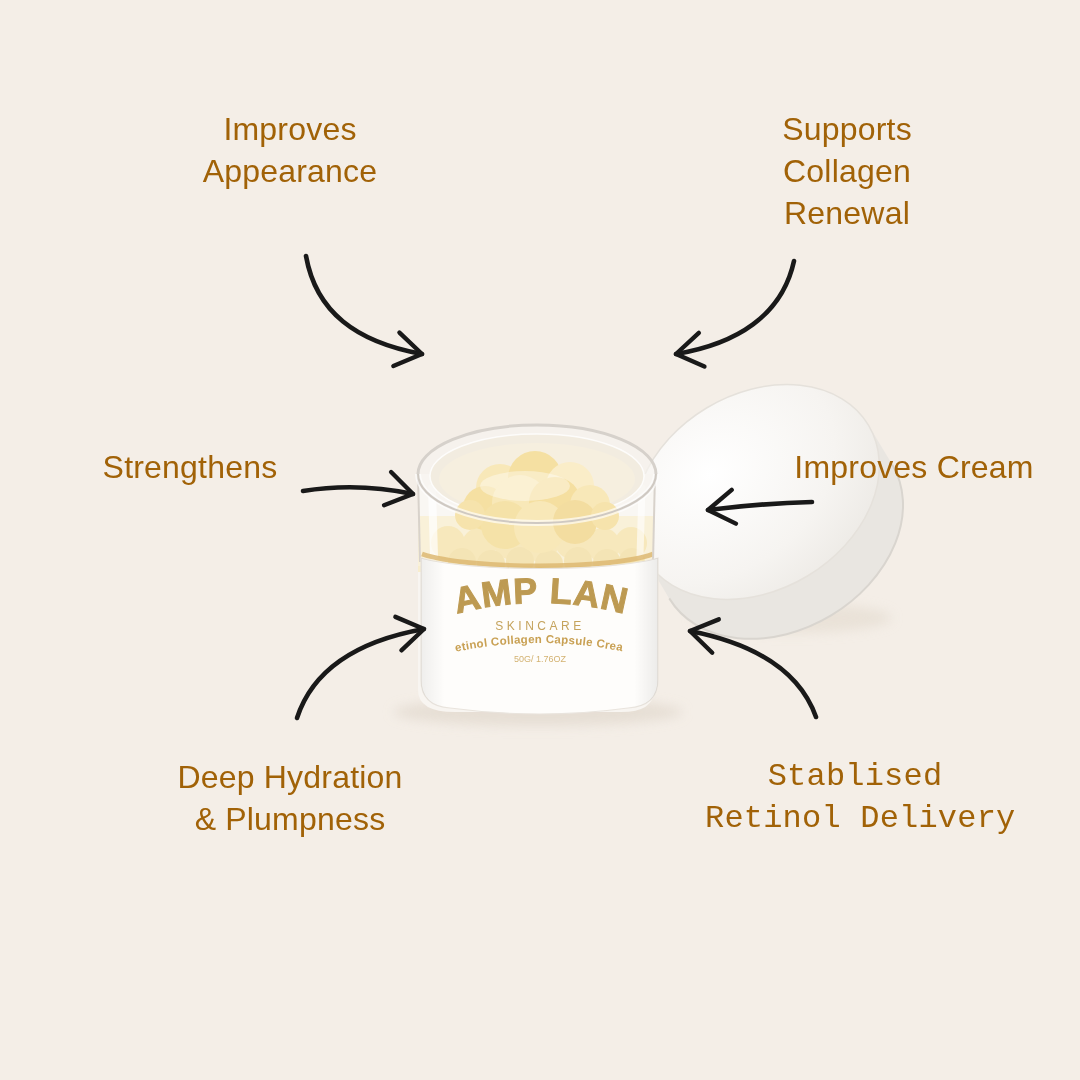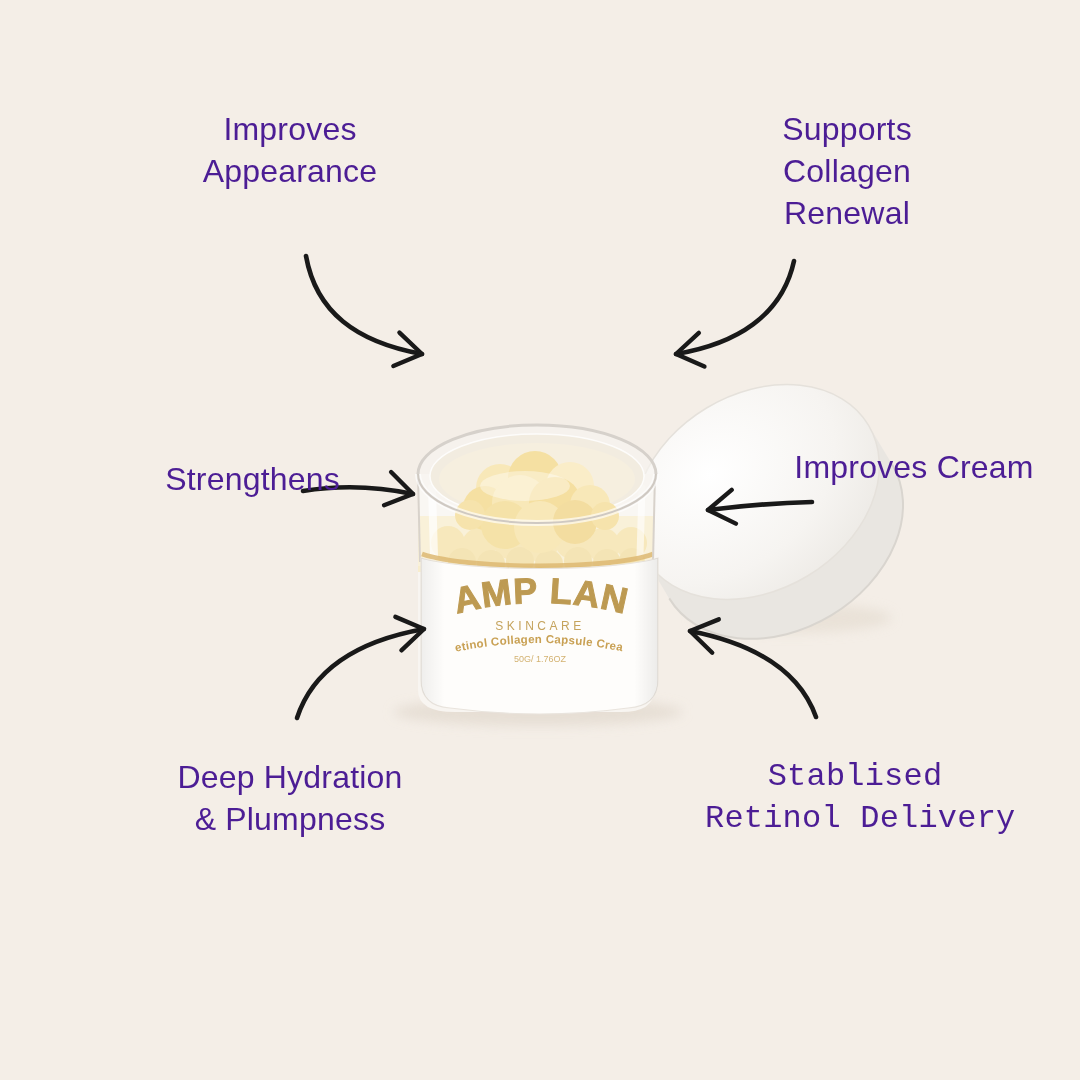--- a/index.html
+++ b/index.html
@@ -8,30 +8,30 @@
     width:1080px;height:1080px;
     background:#f4eee7;
     overflow:hidden;
     font-family:"Liberation Sans", sans-serif;
   }
   .scene{position:absolute;left:0;top:0;width:1080px;height:1080px;}
   .benefit{
     position:absolute;
     width:300px;
     text-align:center;
-    color:#4c1d95;
+    color:#a16207;
     font-size:32px;
     line-height:42px;
     font-weight:400;
     letter-spacing:0.2px;
   }
   .benefit .line{white-space:nowrap;}
   .tl{left:140px;top:108px;}
   .tr{left:697px;top:108px;}
-  .ml{left:40px;top:458px;text-align:right;}
+  .ml{left:40px;top:446px;}
   .mr{left:764px;top:446px;}
   .bl{left:140px;top:756px;}
   .br{left:705px;top:756px;font-family:Liberation Mono, monospace;}
 </style>
 </head>
 <body>
 
 <div class="canvas">
 
   <svg class="scene" viewBox="0 0 1080 1080">

